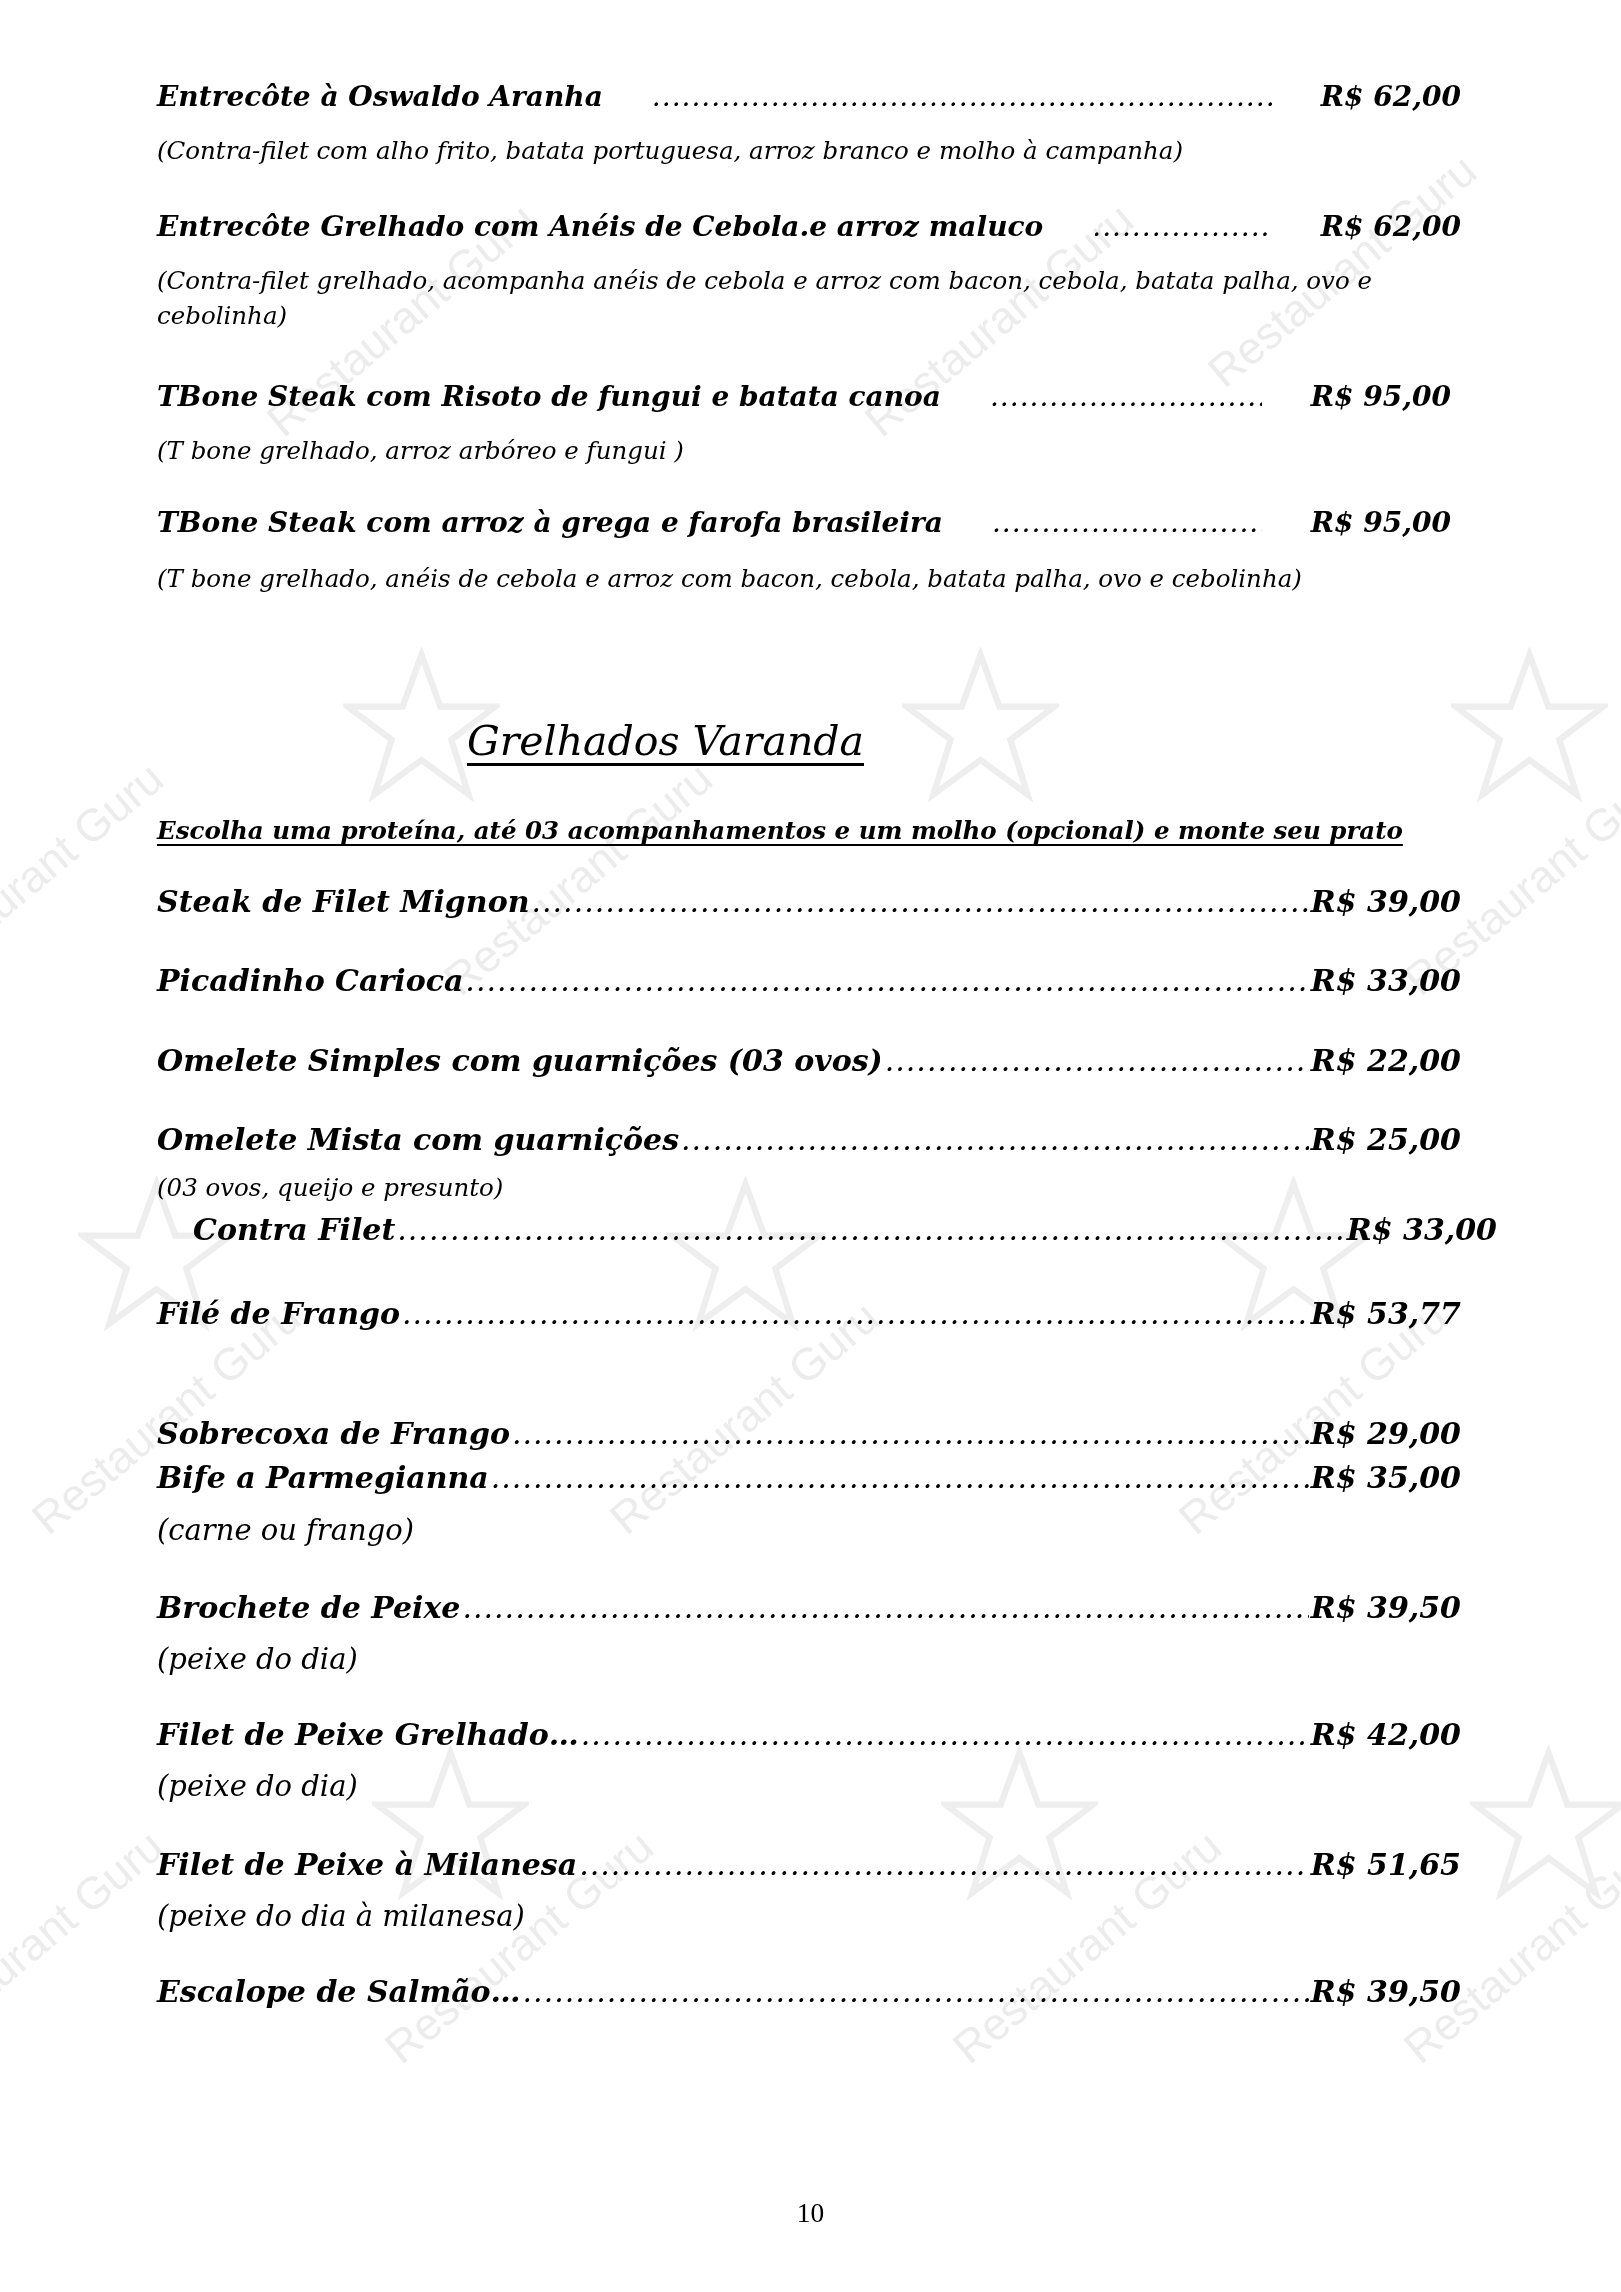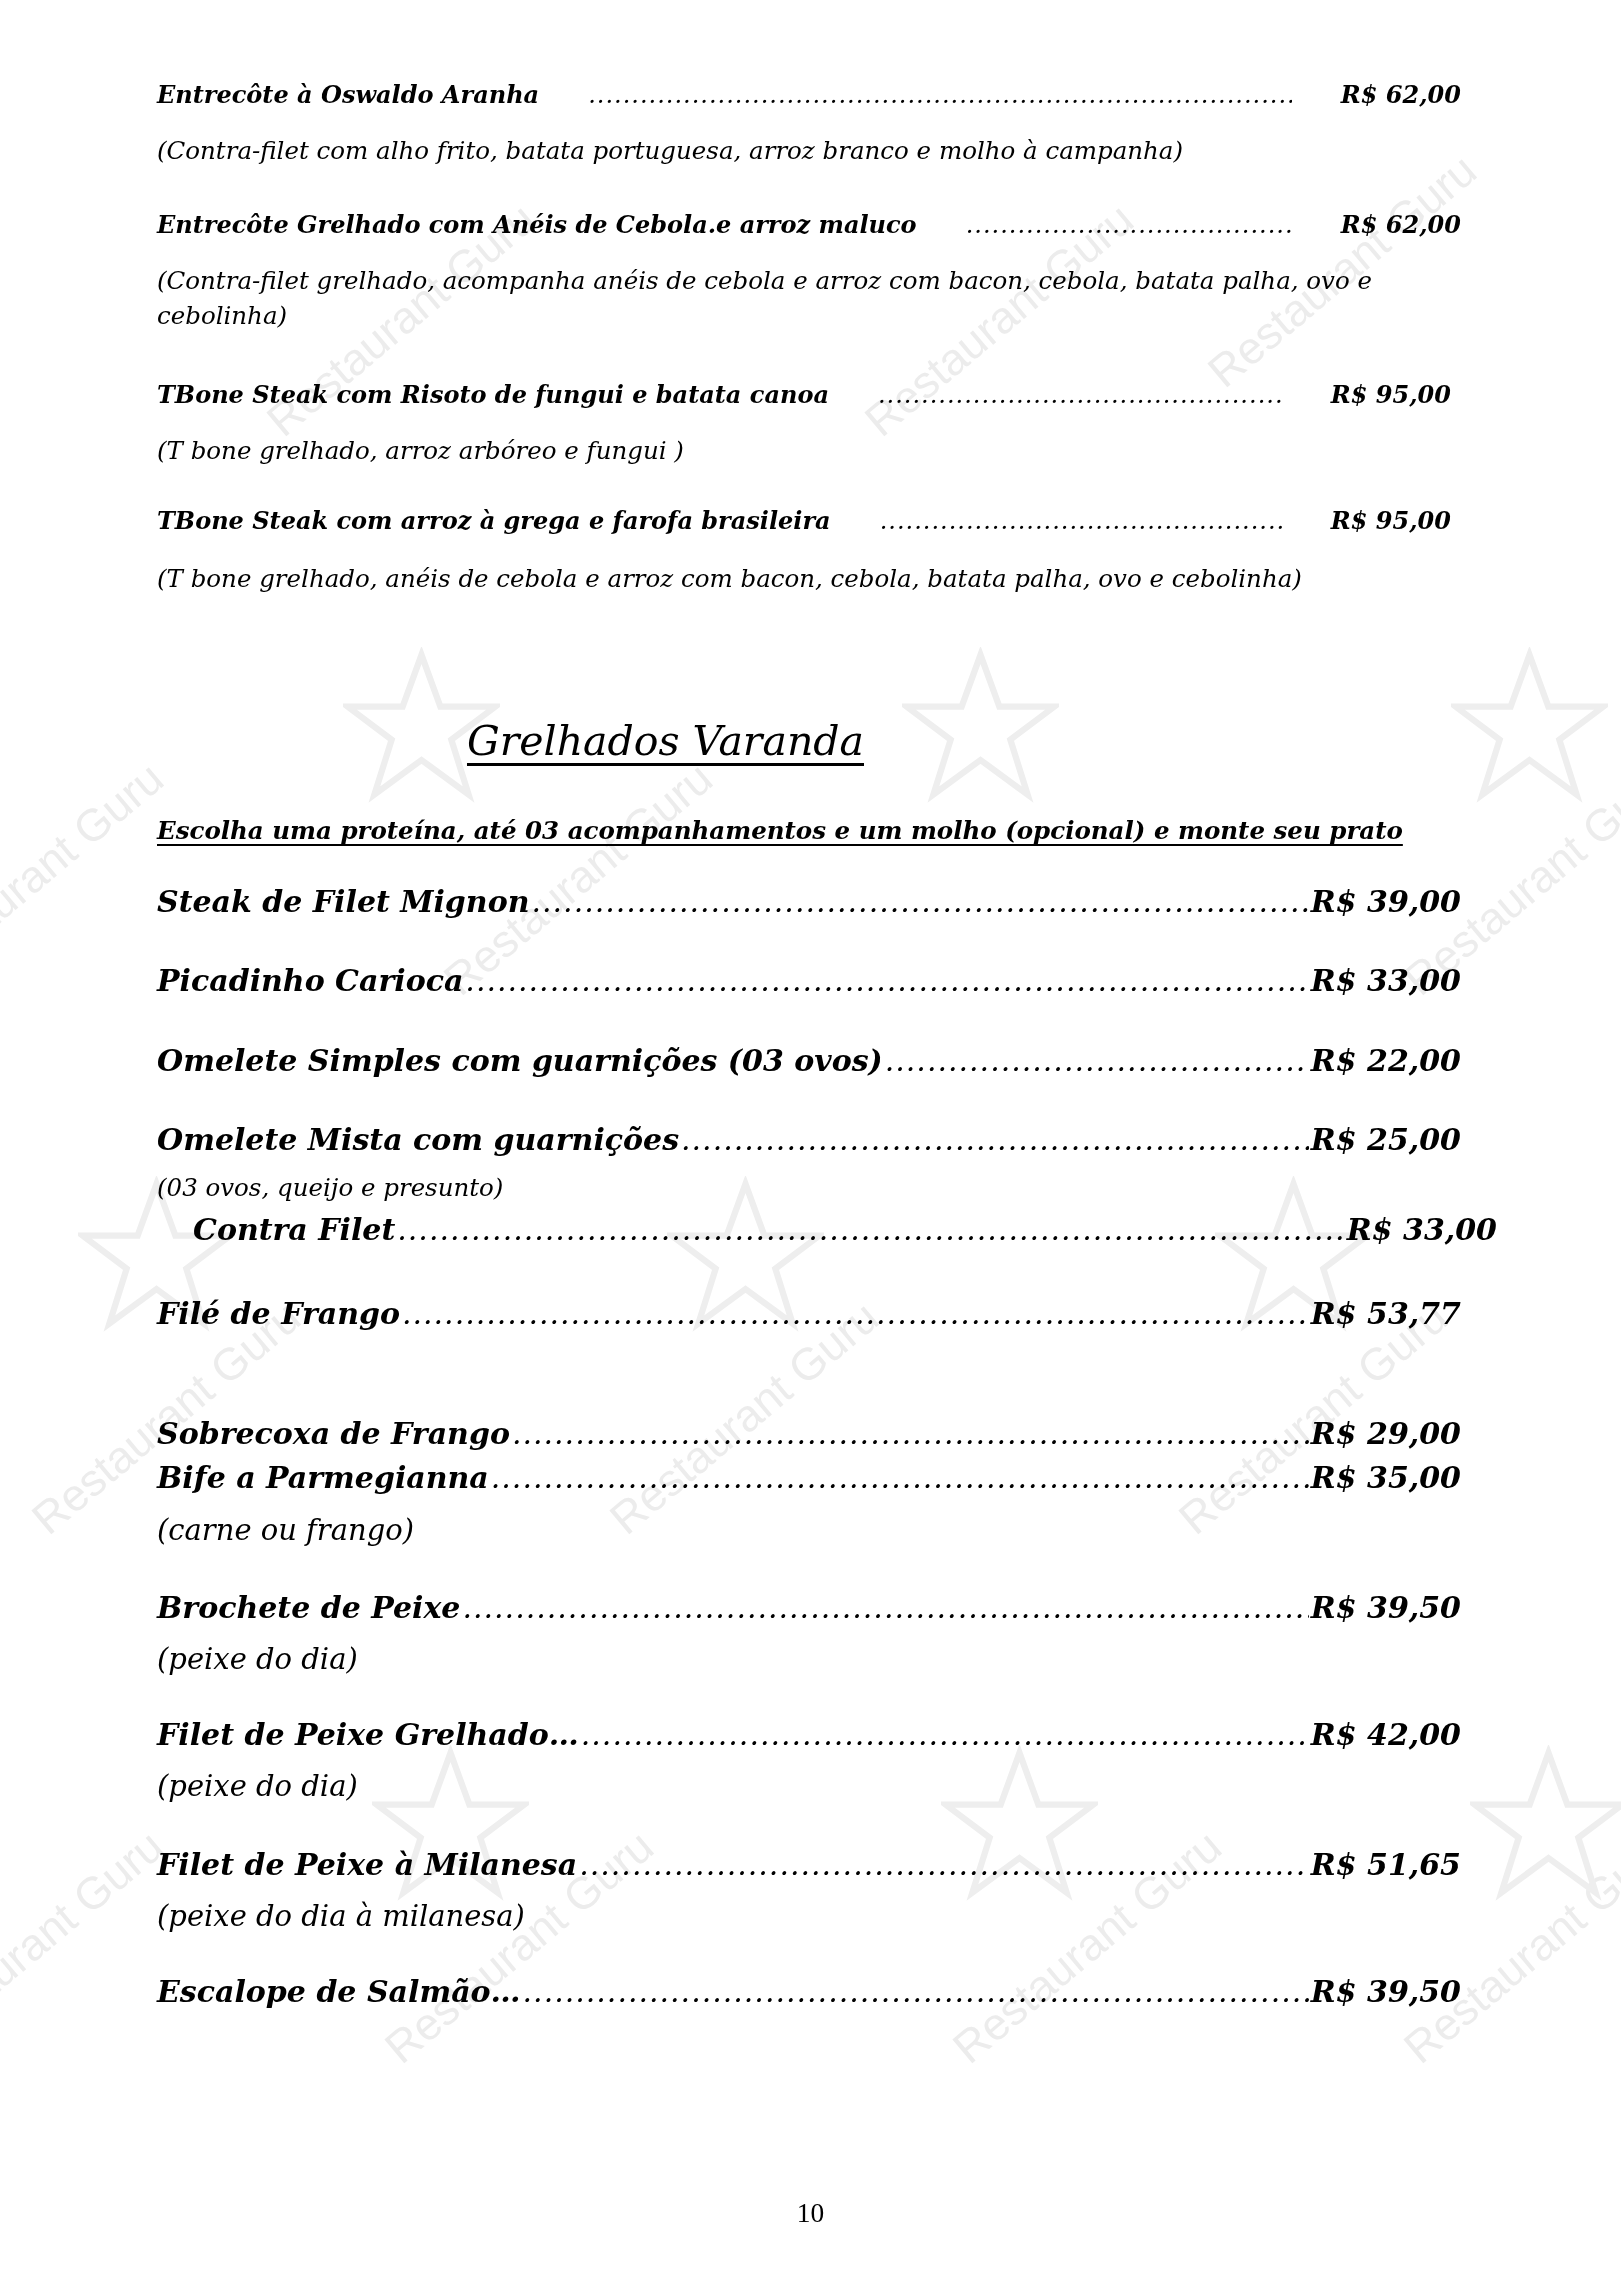--- a/index.html
+++ b/index.html
@@ -9,21 +9,21 @@
     }
     .wm { position: absolute; color: #ececec; font-family: "Liberation Sans", sans-serif; font-size: 45px;
           transform: rotate(-40deg); white-space: nowrap; pointer-events: none; }
     .wm-star { position: absolute; width: 157px; height: 157px; pointer-events: none; }
     .row { position: absolute; left: 157px; width: 1304px; display: flex; align-items: baseline;
            font-style: italic; font-weight: bold; white-space: nowrap; }
     .row .name { flex: 0 0 auto; }
     .row .dots { flex: 1 1 auto; overflow: hidden; font-weight: normal; letter-spacing: 1px; margin: 0 2px; }
     .row .dots::after { content: "........................................................................................................................................................................................................................................"; }
     .row .price { flex: 0 0 auto; }
-    .big { font-size: 24px; gap: 47px; }
+    .big { font-size: 28px; gap: 47px; }
     .mid { font-size: 30px; }
     .desc { position: absolute; left: 157px; width: 1313px; font-style: italic; font-size: 24.5px; line-height: 35px; }
     .desc2 { position: absolute; left: 157px; font-style: italic; font-size: 29px; }
     .section-title { position: absolute; left: 0; width: 1331px; top: 717px; text-align: center; }
     .section-title span { font-style: italic; font-size: 41px; text-decoration: underline; text-decoration-thickness: 2.9px; text-underline-offset: 7.8px; }
     .subtitle { position: absolute; left: 157px; top: 816px; font-style: italic; font-weight: bold; font-size: 24.5px;
                 text-decoration: underline; text-underline-offset: 4.9px; }
     .pagenum { position: absolute; left: 0; width: 1621px; top: 2198px; text-align: center; font-size: 27.4px; font-family: "Liberation Serif", serif; }
   </style>
 </head>

